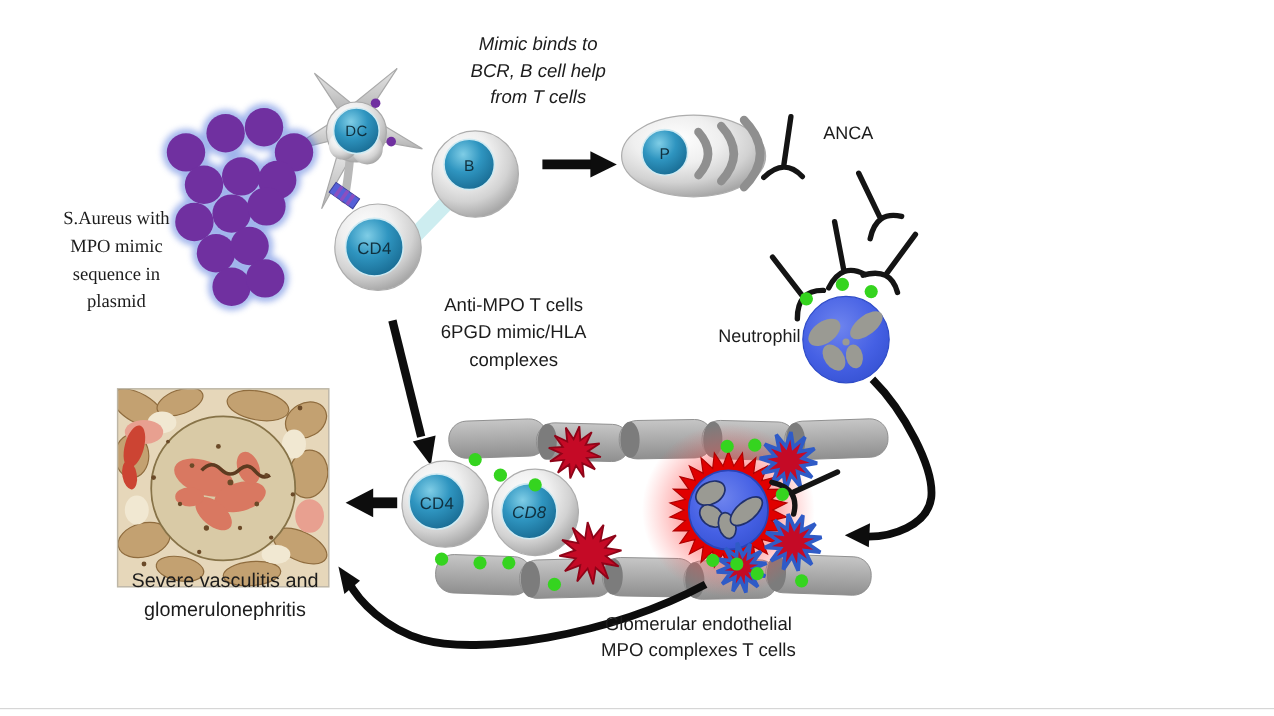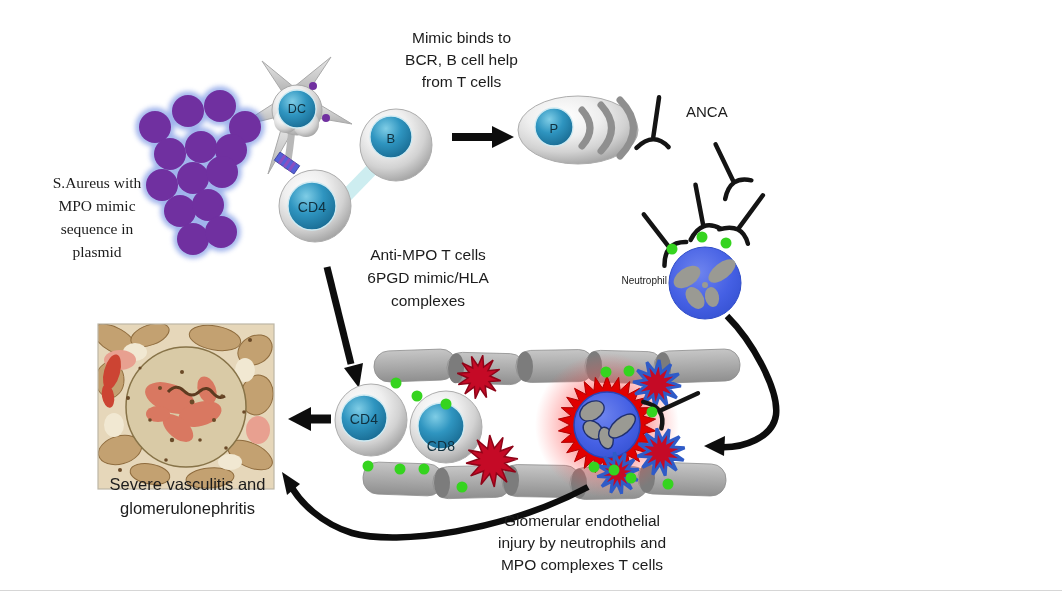--- a/index.html
+++ b/index.html
@@ -330,55 +330,54 @@
             <circle cx="226" cy="448" r="1.8"></circle>
         <circle cx="120" cy="470" r="2"></circle>
             <circle cx="250" cy="340" r="2"></circle>
             <circle cx="166" cy="460" r="1.8"></circle>
       </g>
     </g>
     <rect x="98" y="324" width="176" height="165" fill="none" stroke="#bdb6a6" stroke-width="1.2"></rect>
   </g>
 </svg>
 
-<div class="txt" style="left:379px;top:27px;width:165px;">
+<div class="txt" style="left:366px;top:27px;width:165px;font-style:italic;">
   <div>Mimic binds to</div>
   <div>BCR, B cell help</div>
   <div>from T cells</div>
 </div>
 
 <div class="txt" style="left:18px;top:171px;width:158px;line-height:23px;font-family:Liberation Serif, serif;">
   <div>S.Aureus with</div>
   <div>MPO mimic</div>
   <div>sequence in</div>
   <div>plasmid</div>
 </div>
 
 <div class="txt" style="left:344px;top:203px;width:168px;line-height:23px;margin-top:40px;">
   <div>Anti-MPO T cells</div>
   <div>6PGD mimic/HLA</div>
   <div>complexes</div>
 </div>
 
 <div class="txt" style="left:686px;top:101px;width:60px;text-align:left;font-size:15px;">ANCA</div>
 
-<div class="txt" style="left:572px;top:270px;width:95px;text-align:right;font-size:10px;">Neutrophil</div>
+<div class="txt" style="left:572px;top:270px;width:95px;text-align:right;font-size:15px;">Neutrophil</div>
 
 <div class="txt" style="left:90px;top:472px;width:195px;font-size:16.5px;line-height:24px;">
   <div>Severe vasculitis and</div>
   <div>glomerulonephritis</div>
 </div>
 
 <div class="txt" style="left:476px;top:510px;width:212px;">
   <div>Glomerular endothelial</div>
-  <div>injury by neutrophils and</div>
   <div>MPO complexes T cells</div>
 </div>
 
 <div class="cell-label" style="left:297px;top:109px;font-size:12.5px;">DC</div>
 <div class="cell-label" style="left:312px;top:207px;">CD4</div>
 <div class="cell-label" style="left:391px;top:138px;font-size:13px;">B</div>
 <div class="cell-label" style="left:554px;top:128px;font-size:13px;">P</div>
 <div class="cell-label" style="left:364px;top:419px;">CD4</div>
-<div class="cell-label" style="left:441px;top:446px;">CD8</div>
+<div class="cell-label" style="left:441px;top:427px;font-style:italic;">CD8</div>
 
 <div class="bottom-line"></div>
 </div>
 
 </body></html>

